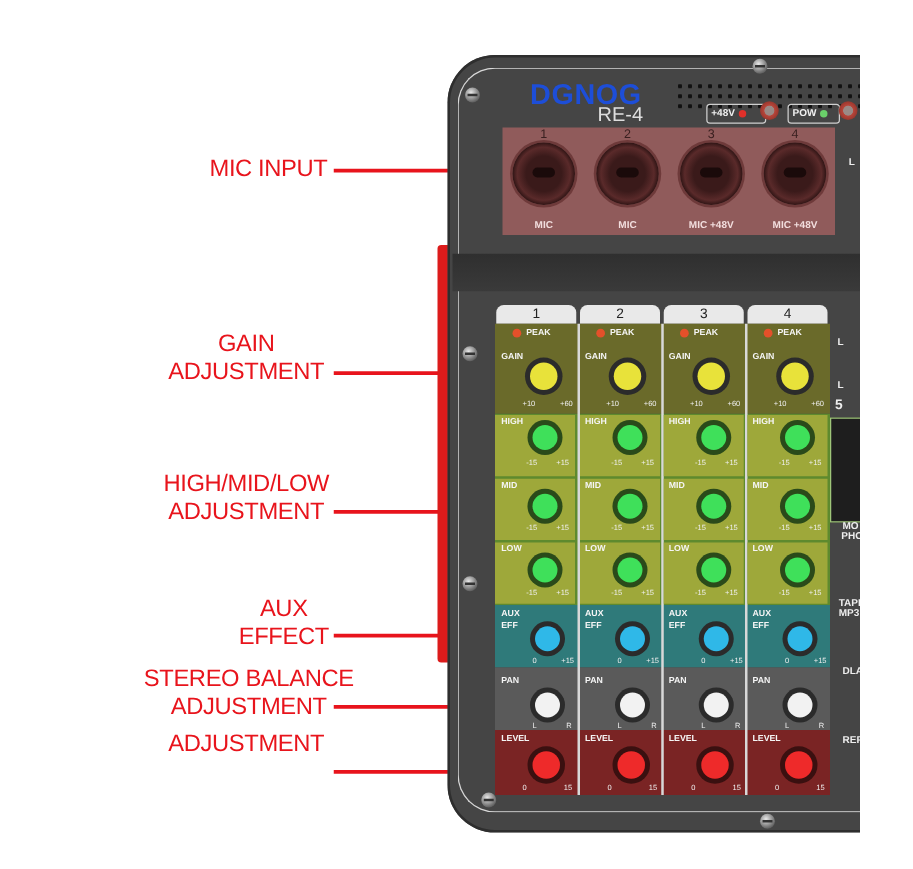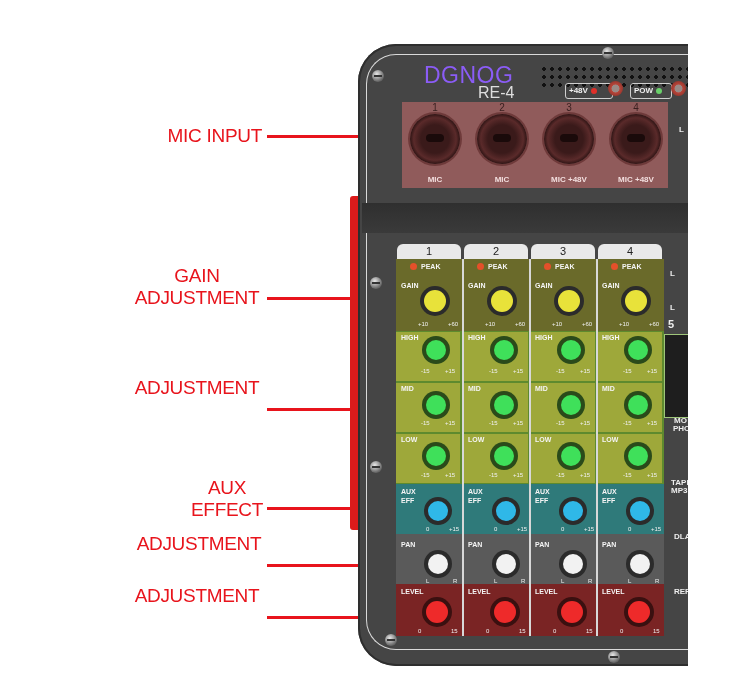--- a/index.html
+++ b/index.html
@@ -11,21 +11,21 @@
 
   
   .device { position:absolute; left:358px; top:44px; width:340px; height:622px; background:#454545; border-radius:38px 0 0 38px; box-shadow: inset 0 0 0 2px #2e2e2e; }
   .device-inner-line { position:absolute; left:8px; top:10px; width:340px; height:596px; border:1.5px solid #d9d9d9; border-right:none; border-radius:30px 0 0 30px; box-sizing:border-box; }
   .red-handle { position:absolute; left:350px; top:196px; width:14px; height:334px; background:#dc1b1b; border-radius:3px 0 0 3px; }
   .crop { position:absolute; left:688px; top:0; width:42px; height:695px; background:#ffffff; }
 
   .screw { position:absolute; width:12px; height:12px; border-radius:50%; background:radial-gradient(circle at 40% 35%, #e9e9e9, #777 60%, #333); }
   .screw::after { content:""; position:absolute; left:2px; top:5px; width:8px; height:2px; background:#333; }
 
-  .brand { position:absolute; left:424px; top:62px; color:#8b5cf6; font-size:23px; font-weight:normal; letter-spacing:0.5px;text-align:right; }
+  .brand { position:absolute; left:424px; top:62px; color:#1d4ed8; font-size:23px; font-weight:bold; letter-spacing:0.5px;text-align:right; }
   .model { position:absolute; left:478px; top:84px; color:#dedede; font-size:16px; }
 
   .vents { position:absolute; left:540px; top:65px; width:150px; height:22px;
            background-image: radial-gradient(circle, #111 1.6px, transparent 2px); background-size:8px 8px; }
 
   .switch-box { position:absolute; top:83px; height:14px; border:1px solid #cfcfcf; border-radius:3px; font-size:8px; font-weight:bold; color:#f0f0f0; padding:0 3px; line-height:14px; display:flex; align-items:center; gap:3px; }
   .led { width:6px; height:6px; border-radius:50%; display:inline-block; }
   .pushbtn { position:absolute; top:81px; width:15px; height:15px; border-radius:50%; background:radial-gradient(circle, #9a8a86 35%, #b7453a 40%, #7a2a22); }
 
   
@@ -70,31 +70,33 @@
 </div>
 <div class="callout-line" style="left:267px; top:135px; width:148px;"></div>
 
 <div class="callout" style="left:130px; top:265px; width:134px;">
   <div>GAIN</div>
   <div>ADJUSTMENT</div>
 </div>
 <div class="callout-line" style="left:267px; top:297px; width:162px;"></div>
 
 <div class="callout" style="left:126px; top:377px; width:142px;">
+  <div>HIGH/MID/LOW</div>
   <div>ADJUSTMENT</div>
 </div>
 <div class="callout-line" style="left:267px; top:408px; width:163px;"></div>
 
 <div class="callout" style="left:190px; top:477px; width:74px;">
   <div>AUX</div>
   <div>EFFECT</div>
 </div>
 <div class="callout-line" style="left:267px; top:507px; width:160px;"></div>
 
 <div class="callout" style="left:114px; top:533px; width:170px;">
+  <div>STEREO BALANCE</div>
   <div>ADJUSTMENT</div>
 </div>
 <div class="callout-line" style="left:267px; top:564px; width:160px;"></div>
 
 <div class="callout" style="left:130px; top:585px; width:134px;">
   <div>ADJUSTMENT</div>
 </div>
 <div class="callout-line" style="left:267px; top:616px; width:163px;"></div>
 
 <div class="red-handle"></div>

